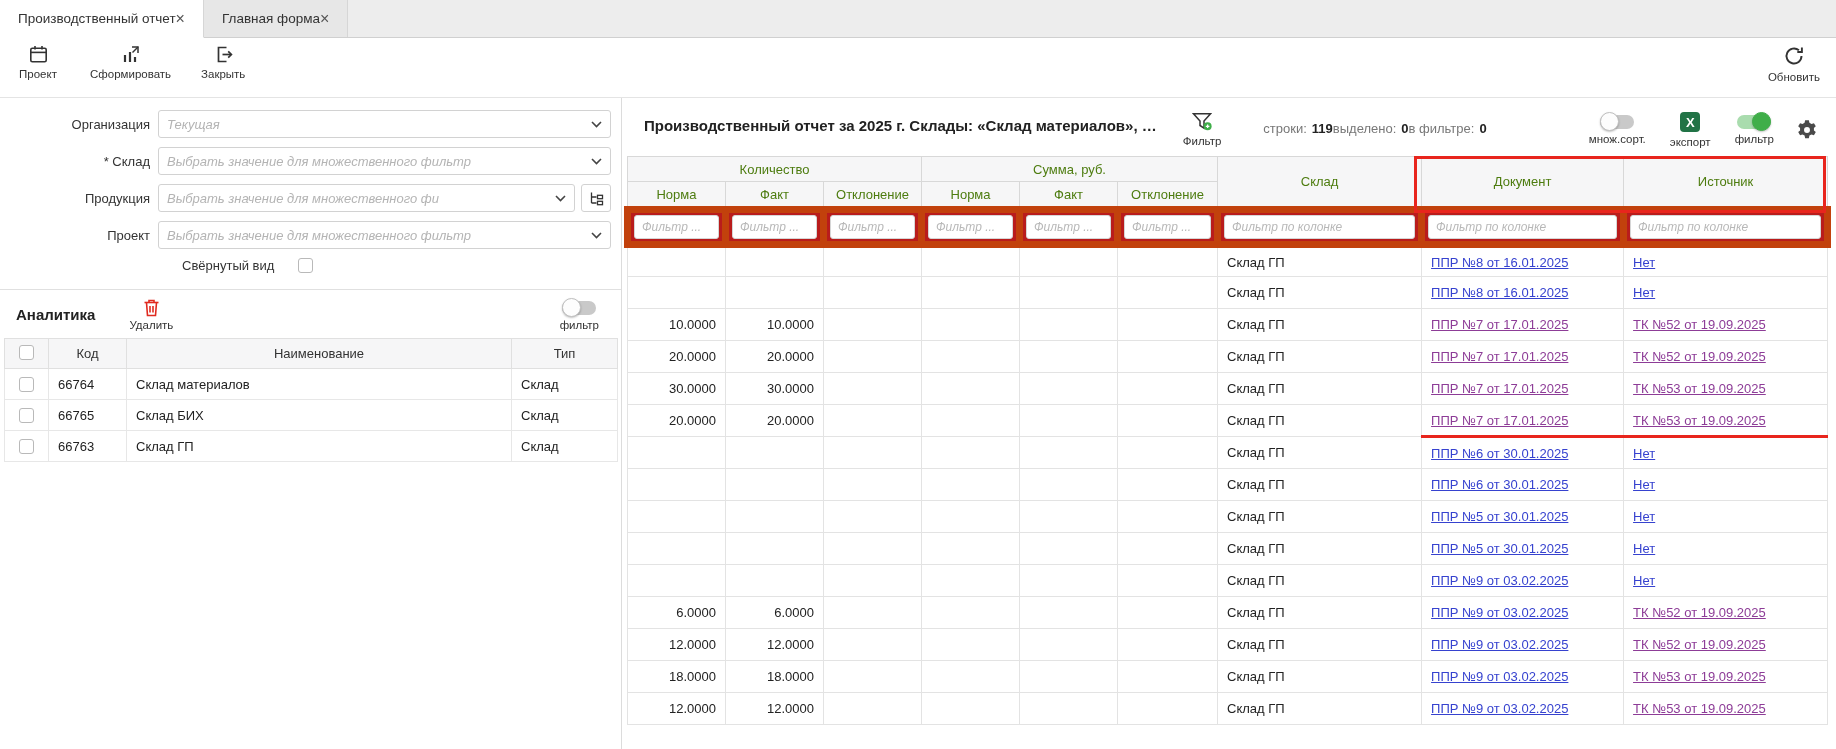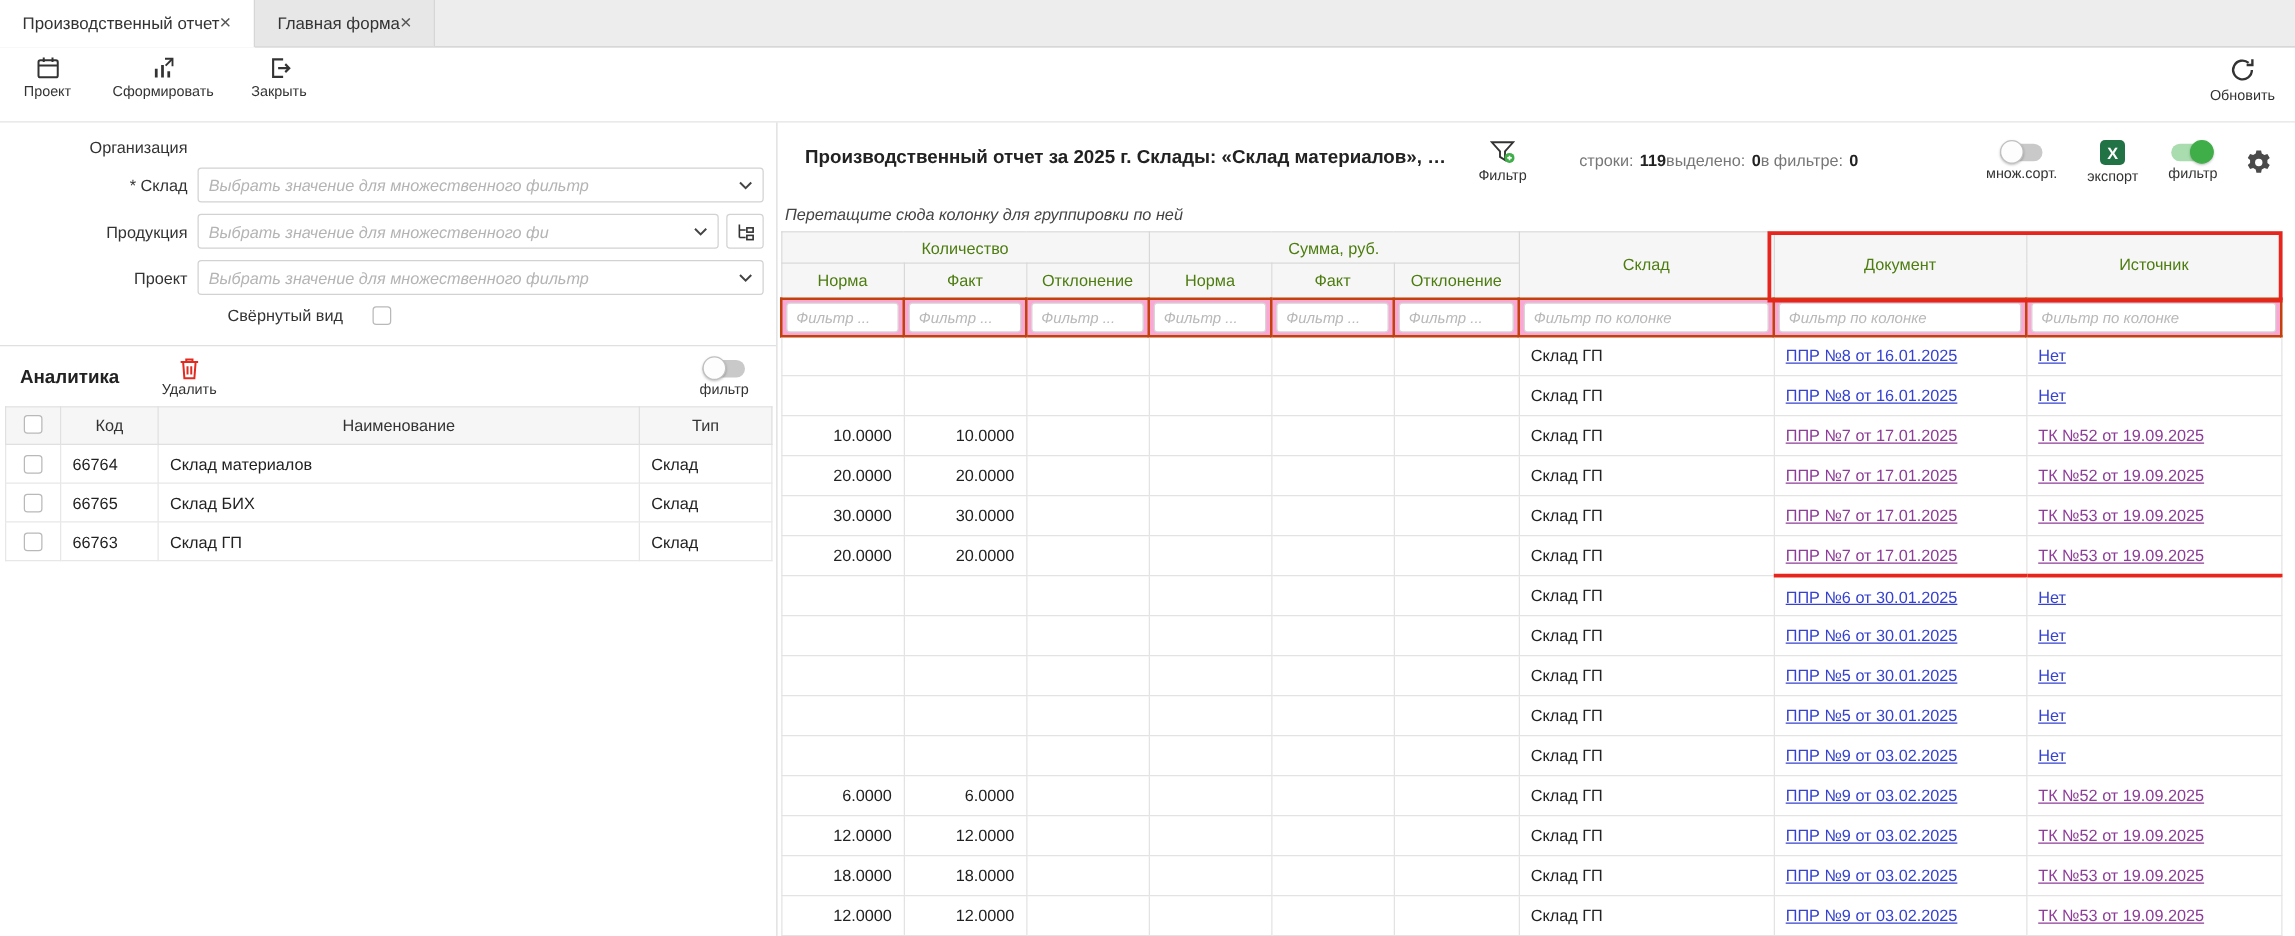--- a/index.html
+++ b/index.html
@@ -68,21 +68,21 @@
   .excel{width:20px;height:20px;border-radius:4px;background:var(--excel-green,#217346);color:#fff;font-weight:bold;font-size:13px;display:flex;align-items:center;justify-content:center}
 
   .group-hint{font-style:italic;color:#444;margin:16px 0 6px 6px;font-size:13px}
 
   
   .table-wrap{position:relative;margin-left:2px;flex:1;overflow:visible}
   .r-table{border-collapse:collapse;table-layout:fixed;width:1200px}
   .r-table th{border:1px solid #d8d8d8;background:#f6f6f7;font-weight:normal;color:#4d7c0f;text-align:center;overflow:hidden;white-space:nowrap}
   .r-group th{height:25px}
   .r-cols th{height:28px}
-  .r-filter td{border:2px solid #c2410c;height:30px;padding:2px 3px;background:#f9a8d4}
+  .r-filter td{border:7px solid #c2410c;height:30px;padding:2px 3px;background:#b91c1c}
   .r-filter input{width:100%;height:24px;border:1px solid #d6d6d6;border-radius:3px;padding:0 7px;font-size:12px;font-family:inherit;outline:none;color:#333}
   .r-filter input::placeholder{color:#b8b8b8;font-style:italic}
   .r-table tbody td{border:1px solid #e3e3e3;height:32px;padding:0 9px;overflow:hidden;white-space:nowrap}
   .r-table td.num{text-align:right}
   .r-table td.txt{text-align:left}
   .lnk{color:var(--link,#3642cf);text-decoration:underline;cursor:pointer}
   .lnk.visited{color:var(--link-visited,#8d3c97)}
 
   
   .ann-box{position:absolute;left:790px;top:0;width:412px;height:57px;border:3px solid var(--annotation-red,#e8251d);pointer-events:none}
@@ -156,20 +156,28 @@
     </div>
   </div>
 
   <div class="content">
 
     <div class="left-panel">
       <div class="form">
 
         <div class="form-row">
           <label class="f-label">Организация</label>
+          <div class="f-input">
+            <input placeholder="Текущая" style="">
+            <span class="chev">
+                <svg width="11" height="7" viewBox="0 0 11 7" fill="none" stroke="#444" stroke-width="1.6">
+                  <path d="M1 1 l4.5 4.5 L10 1"></path>
+                </svg>
+              </span>
+          </div>
         </div>
 
         <div class="form-row">
           <label class="f-label">* Склад</label>
           <div class="f-input">
             <input placeholder="Выбрать значение для множественного фильтр" style="">
             <span class="chev">
                 <svg width="11" height="7" viewBox="0 0 11 7" fill="none" stroke="#444" stroke-width="1.6">
                   <path d="M1 1 l4.5 4.5 L10 1"></path>
                 </svg>
@@ -320,21 +328,20 @@
         </div>
 
         <span class="gear">
           <svg width="22" height="22" viewBox="0 0 20 20">
               <path d="M8.3 1.2 h3.4 l.5 2.3 1.9 1.1 2.2 -.8 1.7 2.9 -1.7 1.5 v2.2 l1.7 1.5 -1.7 2.9 -2.2 -.8 -1.9 1.1 -.5 2.3 H8.3 l-.5 -2.3 -1.9 -1.1 -2.2 .8 -1.7 -2.9 1.7 -1.5 V8.2 L2 6.7 l1.7 -2.9 2.2 .8 1.9 -1.1 z" fill="#4a4a4a"></path>
               <circle cx="10" cy="10" r="2.7" fill="#fff"></circle>
             </svg>
         </span>
       </div>
 
-      <div class="group-hint">Перетащите сюда колонку для группировки по ней</div>
 
       <div class="table-wrap">
         <table class="r-table">
             <colgroup>
               <col style="width:98px">
               <col style="width:98px">
               <col style="width:98px">
               <col style="width:98px">
               <col style="width:98px">
               <col style="width:100px">

